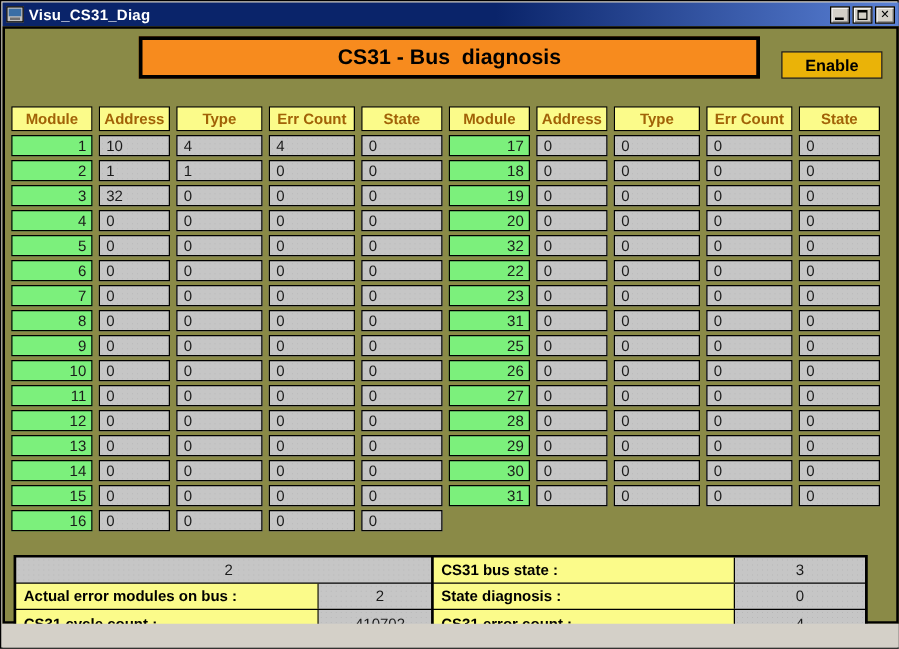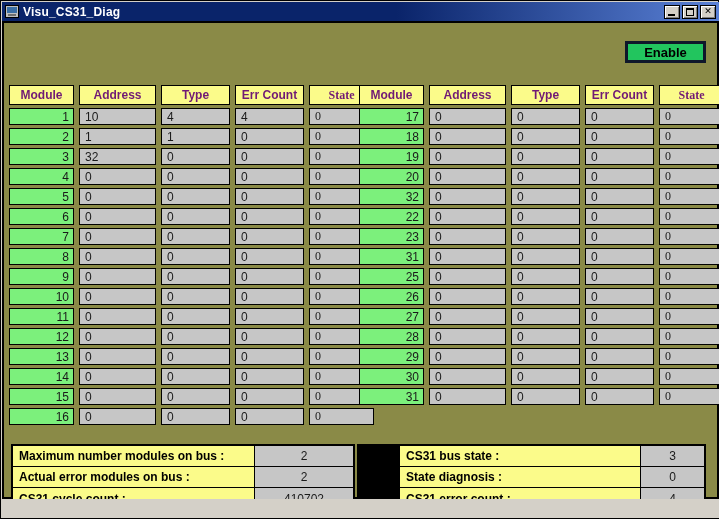--- a/index.html
+++ b/index.html
@@ -33,53 +33,53 @@
           border-left-color:#000;border-top-color:#000;}
   .statusstrip{position:absolute;left:1px;top:498px;width:717px;height:19px;background:#d4d0c8;}
 
   
   .banner{position:absolute;left:110px;top:28px;width:497px;height:34px;
           background:#f78b1e;border:3px solid #000;box-sizing:border-box;
           display:flex;align-items:center;justify-content:center;}
   .banner-text{font-size:17px;font-weight:bold;color:#000;white-space:pre;}
 
   .enable-btn{position:absolute;left:624px;top:40px;width:81px;height:22px;
-              background:#22c55e;border:3px solid #0f172a;box-sizing:border-box;
+              background:#eab308;border:1px solid #0f172a;box-sizing:border-box;
               display:flex;align-items:center;justify-content:center;
               font-size:13px;font-weight:bold;color:#000;cursor:pointer;}
 
   
   .tbl{position:absolute;top:84px;}
   .tbl.left{left:8px;}
   .tbl.right{left:358px;}
 
   .hdr-row{display:flex;gap:5px;height:20px;}
   .hdr{background:#fbfb8a;border:1px solid #000;box-sizing:border-box;
        display:flex;align-items:center;justify-content:center;
-       font-size:12px;font-weight:bold;color:#701a75;}
+       font-size:12px;font-weight:bold;color:#a16207;}
 
   .data-row{display:flex;gap:5px;height:17px;margin-top:3px;}
   .cell{border:1px solid #000;box-sizing:border-box;display:flex;align-items:center;
         font-size:12px;color:#1a1a1a;}
   .cell.mod{background:#7cf07c;justify-content:flex-end;padding-right:4px;}
   .cell.val{background:#c6c6c6;justify-content:flex-start;padding-left:5px;
             background-image:radial-gradient(#b8b8b8 0.5px, transparent 0.6px);
             background-size:4px 4px;}
 
   .c-mod{width:65px;}
-  .c-addr{width:77px;}
+  .c-addr{width:57px;}
   .c-type{width:69px;text-align:right;}
   .c-err{width:69px;}
-  .c-state{width:65px;font-family:Liberation Serif, serif;}
+  .c-state{width:65px;}
 
   
   .panel{position:absolute;top:443px;height:67px;border:2px solid #000;box-sizing:border-box;
          background:#000;}
   .panel.left{left:10px;width:344px;}
-  .panel.right{left:356px;width:349px;padding-left:41px;}
+  .panel.right{left:344px;width:349px;}
   .prow{display:flex;height:21px;border-bottom:1px solid #000;box-sizing:border-box;}
   .prow:last-child{border-bottom:none;}
   .plabel{background:#fbfb8a;display:flex;align-items:center;padding-left:6px;
           font-size:12px;font-weight:bold;color:#000;box-sizing:border-box;
           border-right:1px solid #000;}
   .pvalue{background:#c6c6c6;display:flex;align-items:center;justify-content:center;
           font-size:12px;color:#1a1a1a;box-sizing:border-box;flex:1;
           background-image:radial-gradient(#b8b8b8 0.5px, transparent 0.6px);
           background-size:4px 4px;}
   .panel.left .plabel{width:242px;}
@@ -101,20 +101,23 @@
           <i class="max-glyph"></i>
         </div>
       <div class="tb-btn">
           <span>✕</span>
         </div>
     </div>
   </div>
 
   <div class="client"></div>
 
+  <div class="banner">
+    <div class="banner-text">CS31 - Bus  diagnosis</div>
+  </div>
 
   <div class="enable-btn">Enable</div>
 
   <div class="tbl left">
     <div class="hdr-row">
       <div class="hdr c-mod">Module</div>
       <div class="hdr c-addr">Address</div>
       <div class="hdr c-type">Type</div>
       <div class="hdr c-err">Err Count</div>
       <div class="hdr c-state">State</div>
@@ -347,21 +350,20 @@
           <div class="cell val c-addr">0</div>
           <div class="cell val c-type">0</div>
           <div class="cell val c-err">0</div>
           <div class="cell val c-state">0</div>
         </div>
       </div>
   </div>
 
   <div class="panel left" id="status-left">
       <div class="prow">
-        <div class="plabel">Maximum number modules on bus :</div>
         <div class="pvalue">2</div>
       </div>
       <div class="prow">
         <div class="plabel">Actual error modules on bus :</div>
         <div class="pvalue">2</div>
       </div>
       <div class="prow">
         <div class="plabel">CS31 cycle count :</div>
         <div class="pvalue">410702</div>
       </div>

